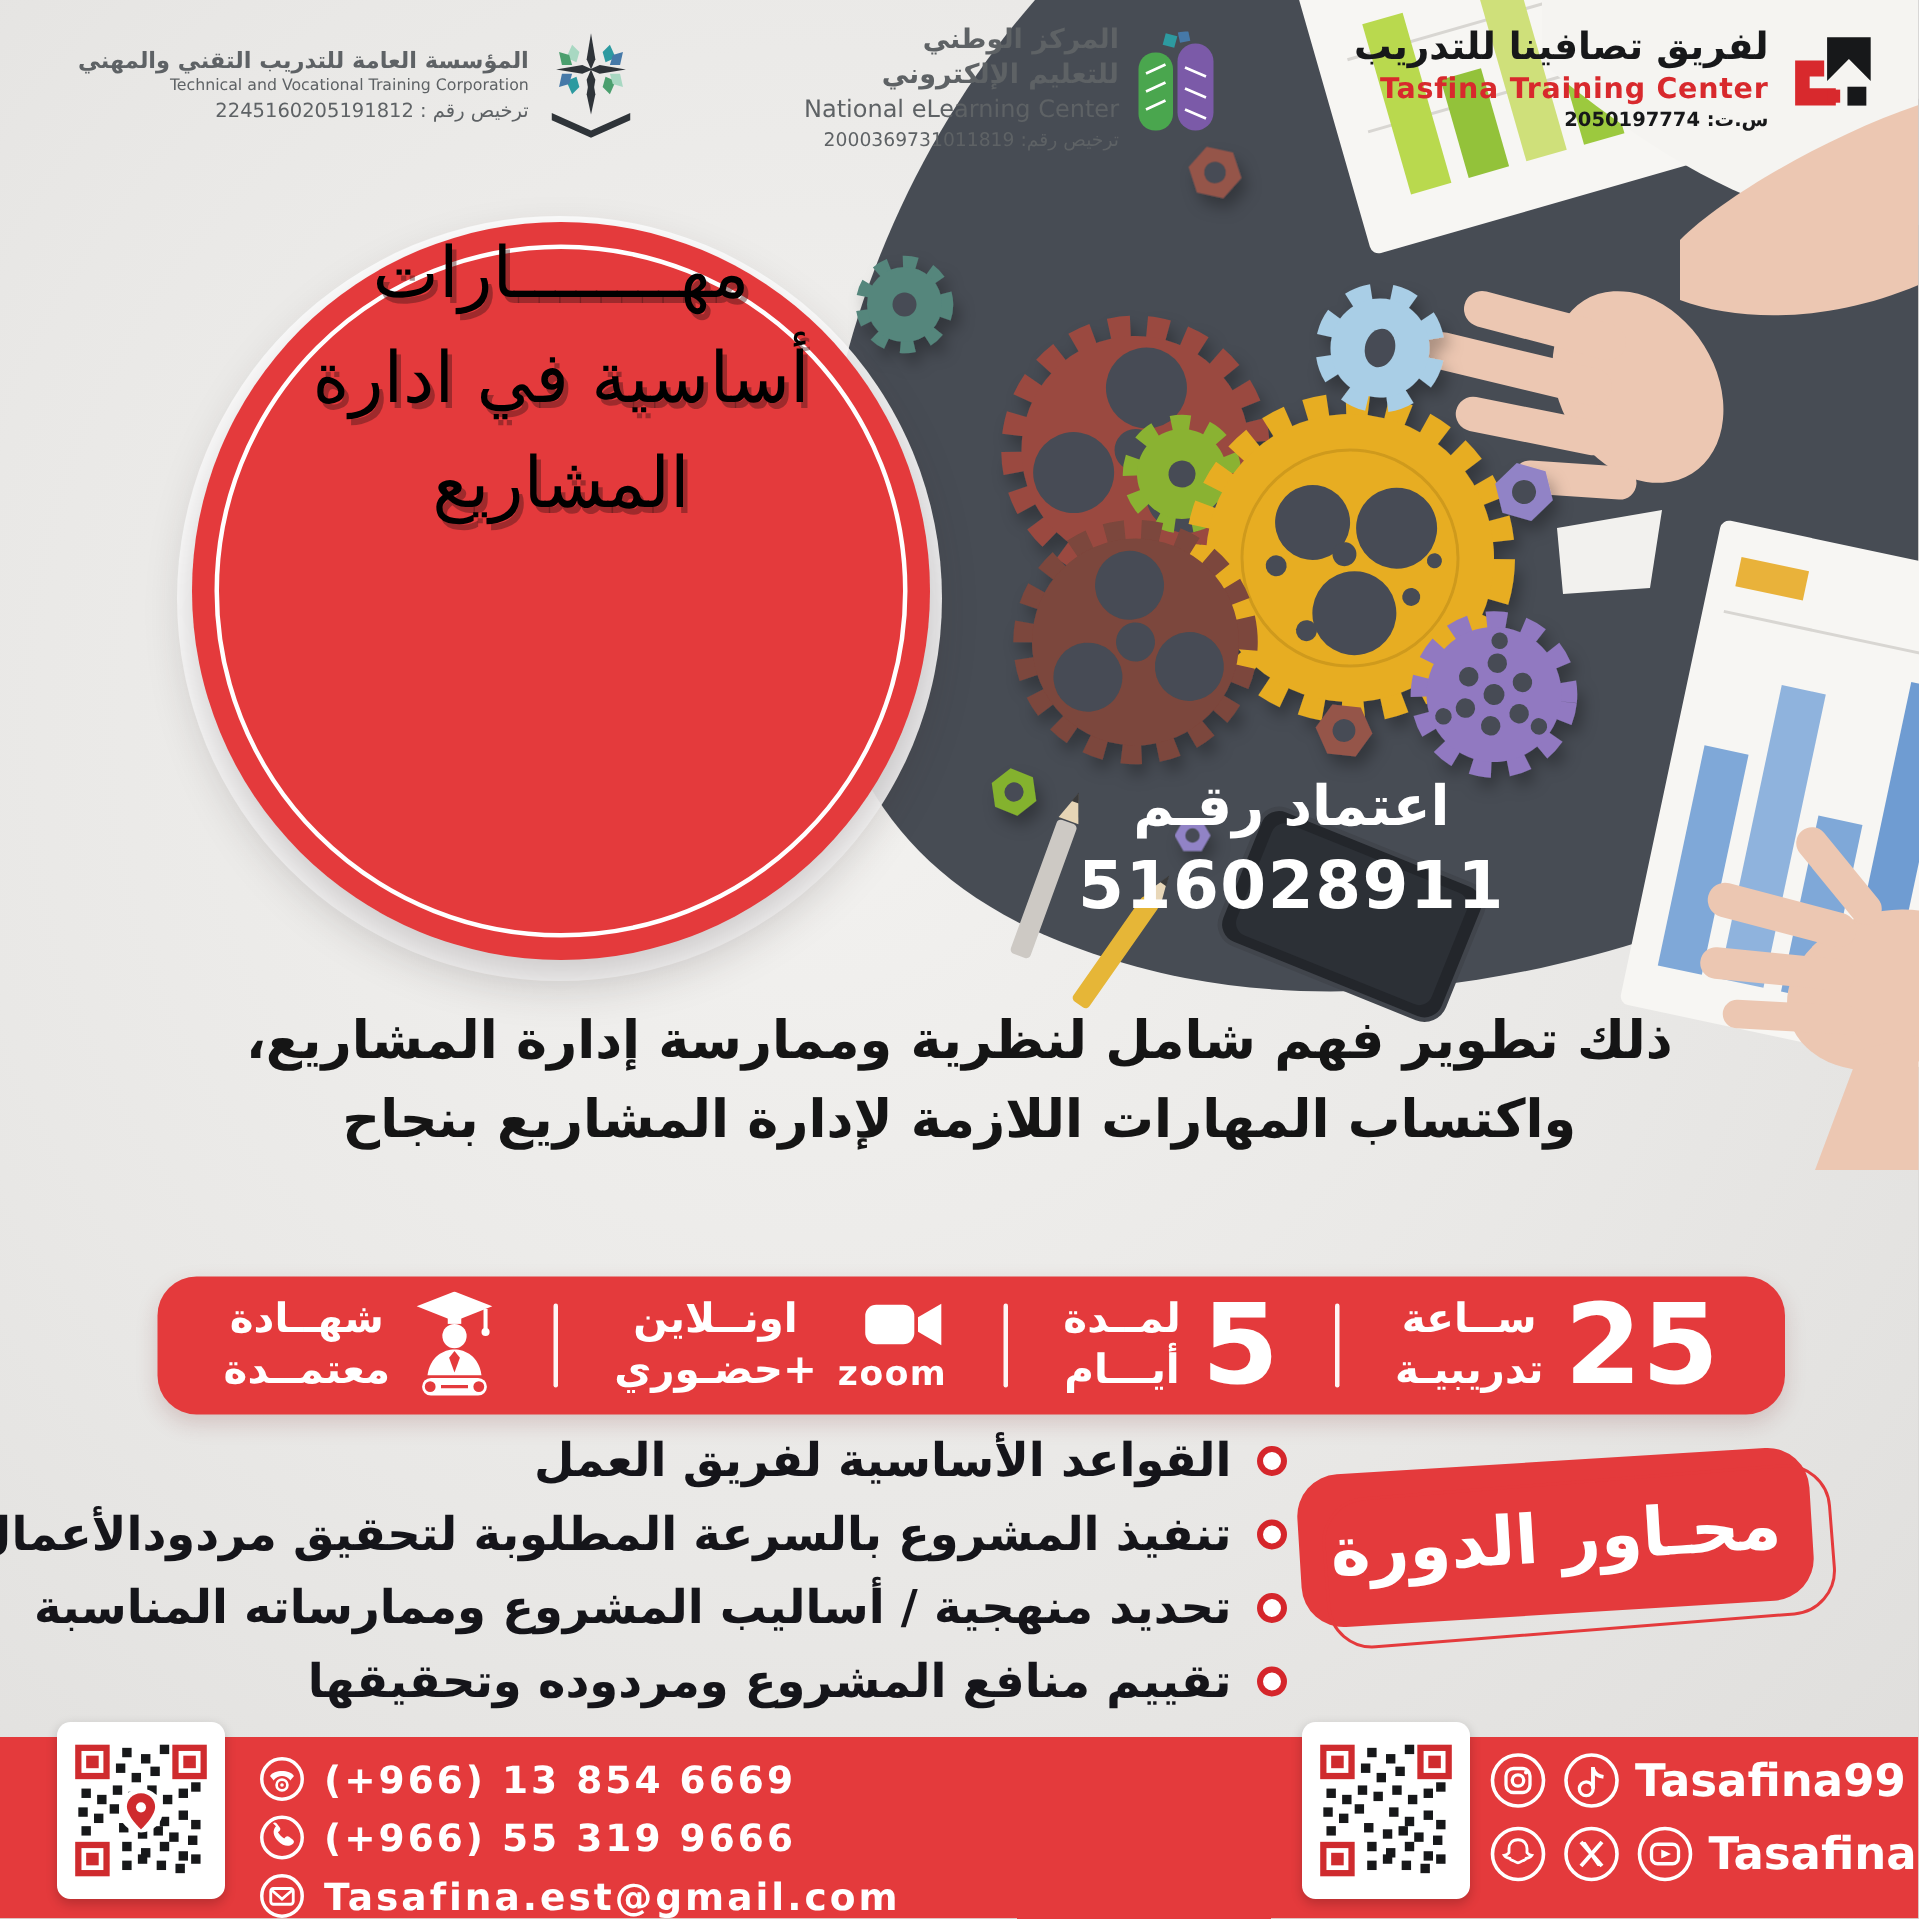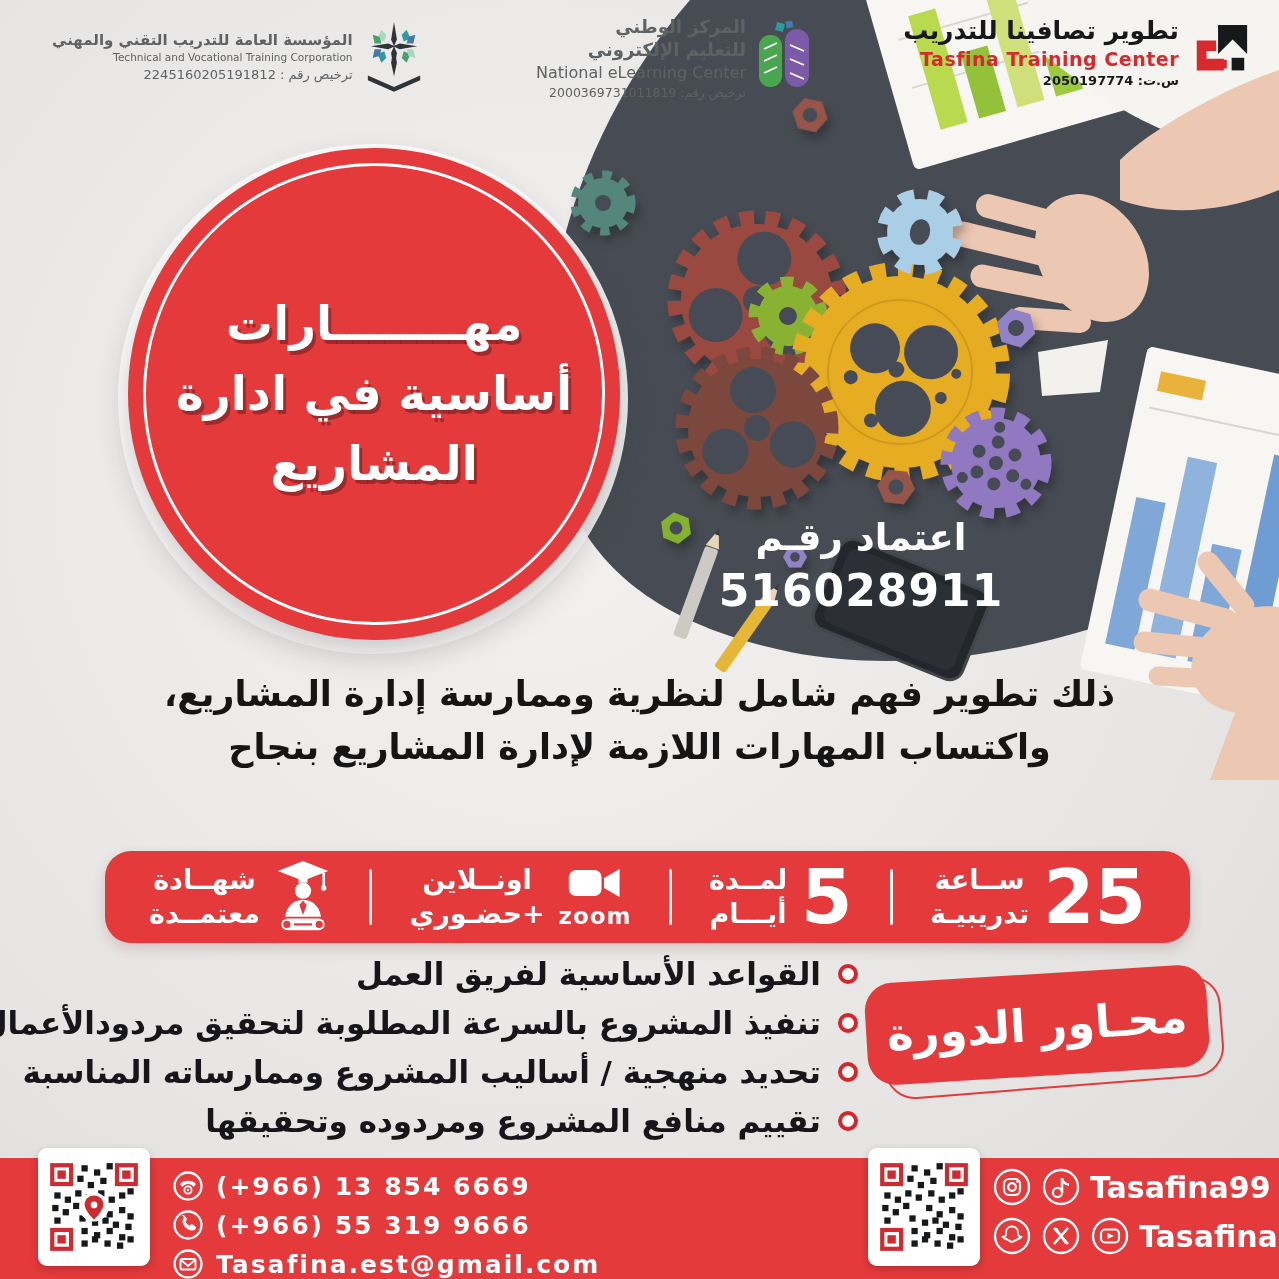--- a/index.html
+++ b/index.html
@@ -26,39 +26,39 @@
   .tasfina .txt{color:#17181a;}
   .tasfina .ar{font-size:25px;font-weight:bold;}
   .tasfina .en{font-size:19px;font-weight:bold;color:#d8292d;margin-top:3px;letter-spacing:.5px;}
   .tasfina .cr{font-size:13px;font-weight:bold;direction:rtl;margin-top:3px;}
   
   .hero-rim{position:absolute;left:118px;top:144px;width:510px;height:510px;border-radius:50%;
     background:rgba(255,255,255,.92);z-index:2;}
   .hero{position:absolute;left:128px;top:148px;width:492px;height:492px;border-radius:50%;
     background:#e43a3c;z-index:3;box-shadow:0 14px 30px rgba(50,40,40,.25);}
   .hero::before{content:"";position:absolute;inset:15px;border:3px solid #fff;border-radius:50%;}
-  .hero .title{position:absolute;inset:0;display:flex;flex-direction:column;justify-content:center;
-    align-items:center;color:#ffffff;font-weight:bold;font-size:47px;line-height:70px;
+  .hero .title{position:absolute;inset:0;display:flex;flex-direction:column;justify-content:flex-start;
+    align-items:center;color:#000000;font-weight:normal;font-size:47px;line-height:70px;
     text-shadow:3px 4px 0 rgba(75,25,25,.45);direction:rtl;text-align:center;}
   
   .accr{position:absolute;left:716px;top:516px;width:290px;text-align:center;color:#fff;z-index:4;direction:rtl;}
   .accr .lbl{font-size:37px;font-weight:bold;}
   .accr .num{font-size:44px;font-weight:bold;margin-top:6px;letter-spacing:1px;direction:ltr;}
   
   .desc{position:absolute;left:0;top:668px;width:1279px;text-align:center;direction:rtl;
     color:#151515;font-weight:bold;font-size:35px;line-height:53px;z-index:4;}
   
   .banner{position:absolute;left:105px;top:851px;width:1085px;height:92px;background:#e43a3c;
     border-radius:26px;display:flex;direction:rtl;align-items:center;justify-content:space-between;
     padding:0 44px;z-index:4;box-shadow:0 6px 14px rgba(120,40,40,.18);}
   .stat{display:flex;align-items:center;gap:14px;color:#fff;}
   .stat .num{font-size:74px;font-weight:bold;line-height:.95;}
   .stat .lbl{font-size:27px;font-weight:bold;line-height:1.25;text-align:center;}
   .sep{width:3px;height:56px;background:#fff;border-radius:2px;opacity:.95;}
-  .zoomcol{display:flex;flex-direction:column;align-items:center;gap:2px;}
+  .zoomcol{display:flex;flex-direction:column;align-items:flex-start;gap:2px;}
   .zoomword{font-size:23px;font-weight:bold;color:#fff;letter-spacing:1px;}
   
   .badge{position:absolute;left:866px;top:974px;width:342px;height:102px;background:#e43a3c;
     border-radius:28px;transform:rotate(-3.5deg);display:flex;align-items:center;justify-content:center;
     color:#fff;font-size:45px;font-weight:bold;z-index:5;direction:rtl;}
   .badge::after{content:"";position:absolute;top:14px;left:16px;right:-14px;bottom:-13px;
     border:2px solid #e43a3c;border-radius:30px;transform:rotate(-1deg);z-index:-1;}
   .topics{position:absolute;right:421px;top:956px;display:flex;flex-direction:column;gap:13px;
     direction:rtl;z-index:4;}
   .topic{display:flex;align-items:center;gap:17px;color:#15151a;font-size:31px;font-weight:bold;
@@ -290,21 +290,21 @@
         <rect x="20" y="2" width="8" height="8" fill="#2d9aa0" transform="rotate(15 24 6)"></rect>
         <rect x="30" y="0" width="7" height="7" fill="#4679a8" transform="rotate(-12 33 4)"></rect>
         <path d="M8,28 L21,22 M8,40 L21,34 M8,52 L21,46" stroke="#fff" stroke-width="1.8" fill="none"></path>
         <path d="M34,24 L48,30 M34,38 L48,44 M34,52 L48,58" stroke="#fff" stroke-width="1.8" fill="none"></path>
       </svg>
     </span>
   </div>
 
   <div class="hdr tasfina">
     <div class="txt">
-      <span class="ar">تطوير تصافينا للتدريب</span>
+      <span class="ar">لفريق تصافينا للتدريب</span>
       <span class="en">Tasfina Training Center</span>
       <span class="cr">س.ت: 2050197774</span>
     </div>
     <span>
       <svg width="62" height="62" viewBox="0 0 64 64">
         <polygon points="30,4 60,4 60,34 45,19 30,34" fill="#17181a"></polygon>
         <path d="M8,20 h20 v11 h-10 v8 h18 v12 H8 Z" fill="#d8292d"></path>
         <rect x="44" y="38" width="13" height="13" fill="#17181a"></rect>
         <rect x="30" y="40" width="9" height="9" fill="#d8292d"></rect>
       </svg>

